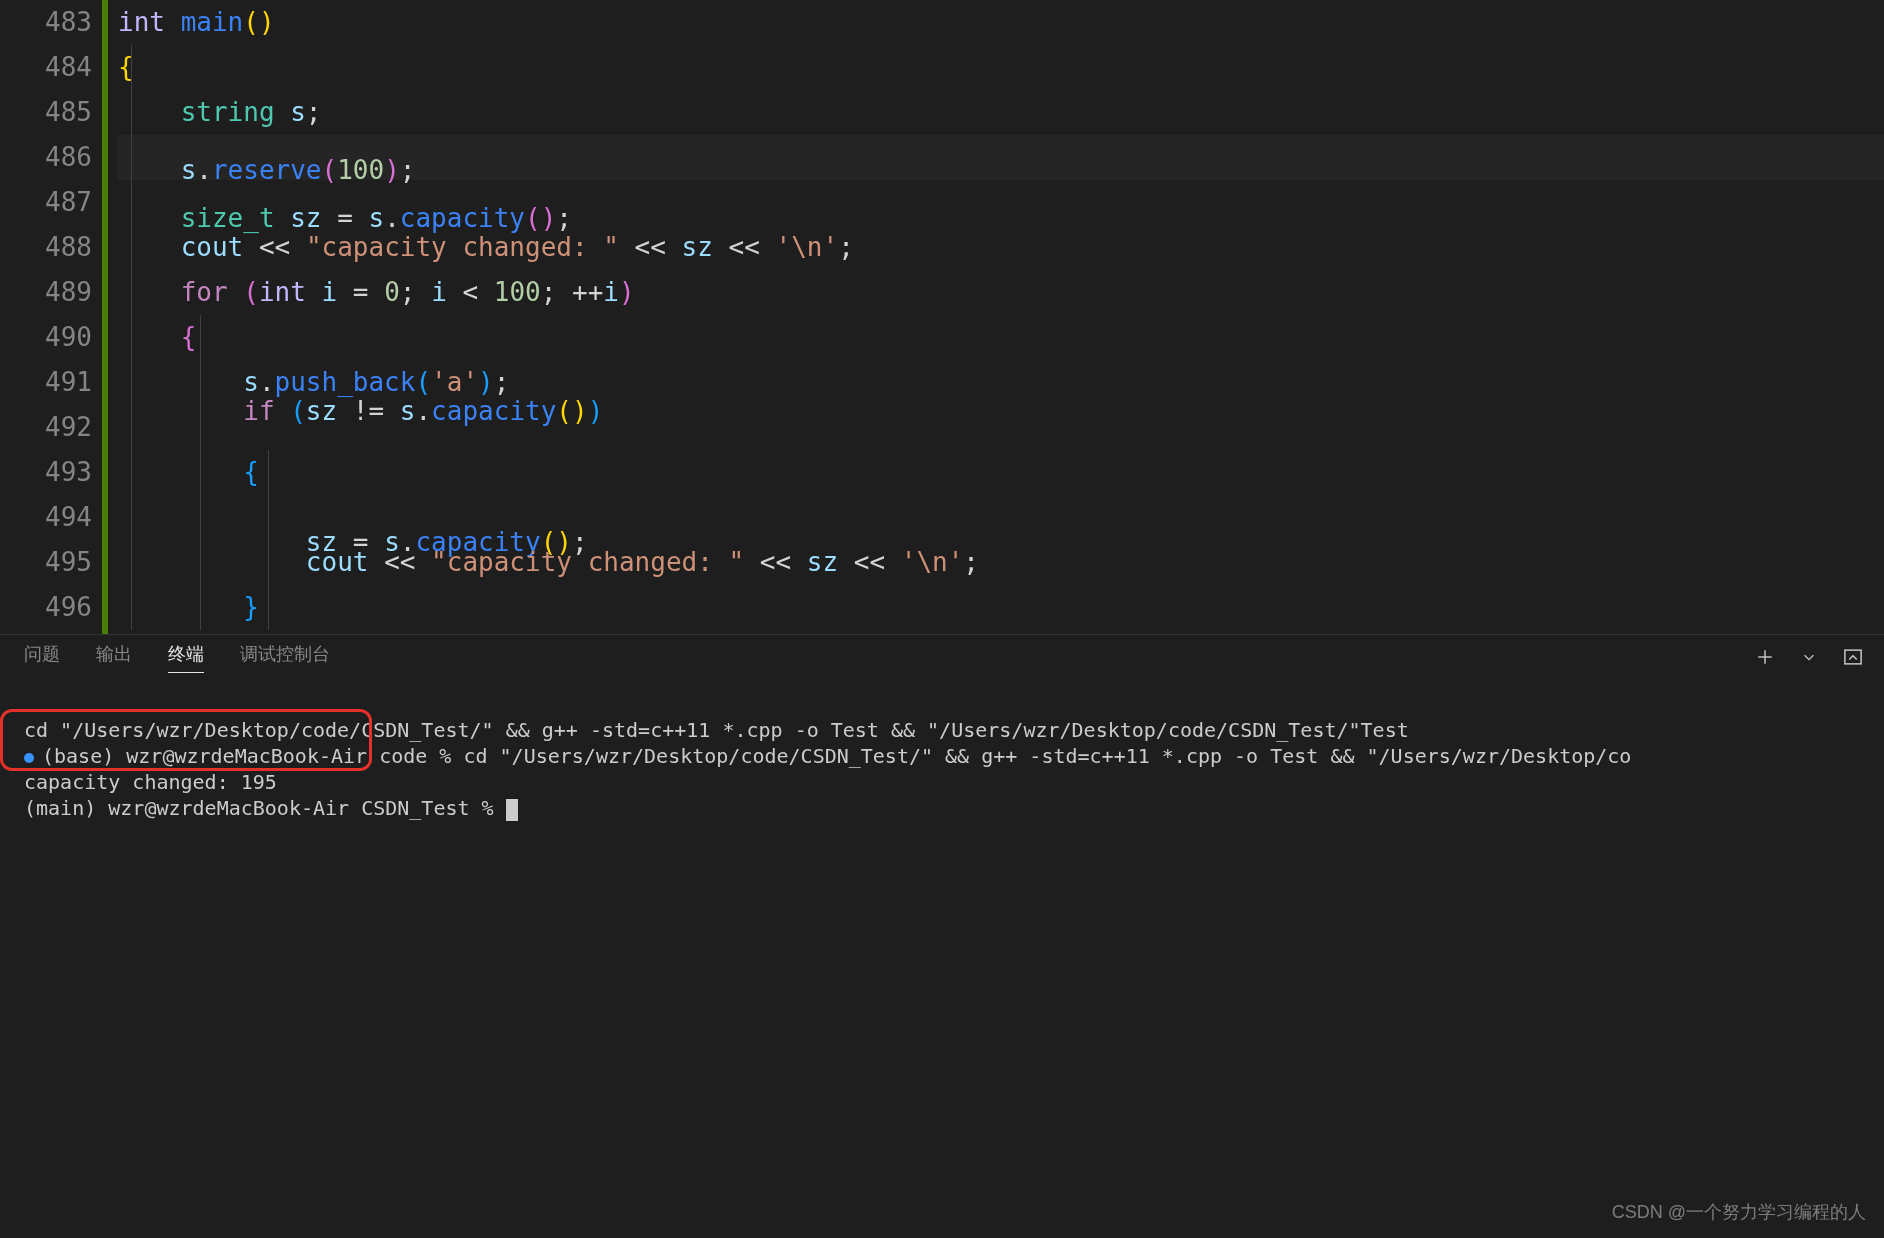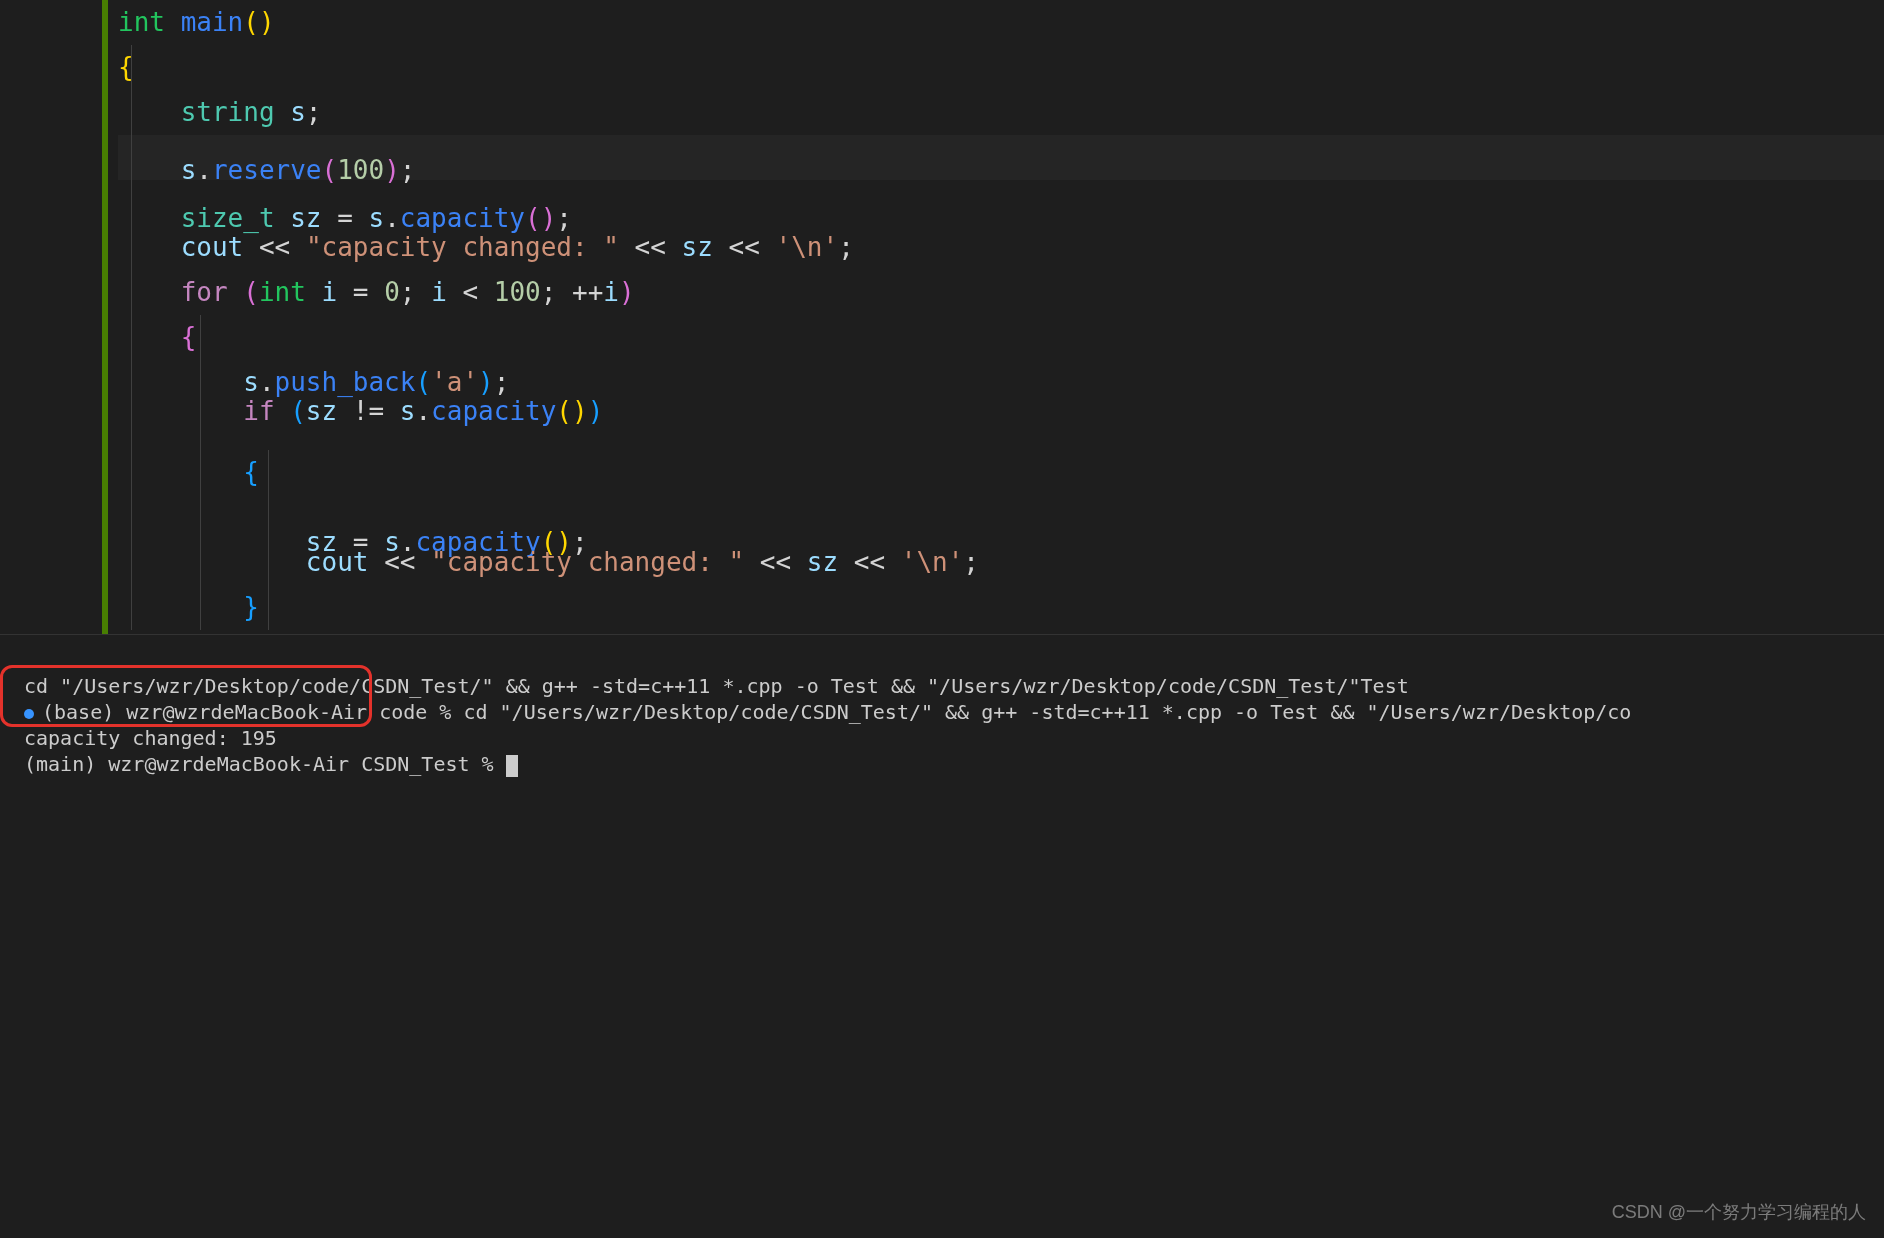--- a/index.html
+++ b/index.html
@@ -7,21 +7,21 @@
   .editor { position:relative; height:634px; background:#1e1e1e; overflow:hidden; }
   .gutter { position:absolute; left:0; top:0; width:102px; height:100%; background:#1e1e1e; }
   .mod-bar { position:absolute; left:102px; top:0; width:6px; height:100%; background:#487e02; }
   .lineno { position:absolute; right:10px; width:100%; text-align:right; color:#858585; font-size:26px; line-height:45px; }
   .code { position:absolute; left:118px; top:0; right:0; font-size:26px; line-height:45px; }
   .row { position:absolute; left:0; white-space:pre; }
   .hl { position:absolute; left:0; right:0; height:45px; background:rgba(255,255,255,0.03); }
   .ind1 { position:absolute; left:13px; top:0; width:1px; height:100%; background:#404040; }
   .ind2 { position:absolute; left:82px; top:0; width:1px; height:100%; background:#404040; }
   .ind3 { position:absolute; left:150px; top:0; width:1px; height:100%; background:#404040; }
-  .kw { color:#22c55e; }
+  .kw { color:#c4b5fd; }
   .fn { color:#3b82f6; }
   .ctrl{ color:#c586c0; }
   .ty { color:#4ec9b0;margin-top:20px; }
   .var{ color:#9cdcfe; }
   .num{ color:#b5cea8; }
   .str{ color:#ce9178; }
   .op,.pn { color:#d4d4d4; }
   .br1{ color:#ffd700; }
   .br2{ color:#da70d6; }
   .br3{ color:#179fff; }
@@ -35,20 +35,36 @@
   .term { padding:12px 24px 0 24px; font-size:20px; line-height:26px; white-space:pre; color:#cccccc; position:relative; }
   .bullet { display:inline-block; width:10px; height:10px; border-radius:50%; background:#3794ff; margin-right:8px; vertical-align:middle; }
   .redbox { position:absolute; border:3px solid #e4322b; border-radius:12px; pointer-events:none; }
   .cursor-block { display:inline-block; width:12px; height:22px; background:#cccccc; vertical-align:middle; }
   .watermark { position:absolute; right:18px; bottom:14px; font-family:-apple-system,"PingFang SC",sans-serif; font-size:18px; color:rgba(200,200,200,0.55); }
 </style>
 </head>
 <body>
 
 <div class="editor">
+  <div class="gutter">
+    <div class="lineno" style="top:0">483</div>
+    <div class="lineno" style="top:45px">484</div>
+    <div class="lineno" style="top:90px">485</div>
+    <div class="lineno" style="top:135px">486</div>
+    <div class="lineno" style="top:180px">487</div>
+    <div class="lineno" style="top:225px">488</div>
+    <div class="lineno" style="top:270px">489</div>
+    <div class="lineno" style="top:315px">490</div>
+    <div class="lineno" style="top:360px">491</div>
+    <div class="lineno" style="top:405px">492</div>
+    <div class="lineno" style="top:450px">493</div>
+    <div class="lineno" style="top:495px">494</div>
+    <div class="lineno" style="top:540px">495</div>
+    <div class="lineno" style="top:585px">496</div>
+  </div>
   <div class="mod-bar"></div>
 
   <div class="code">
     <div class="hl" style="top:135px"></div>
     <div class="ind1" style="top:45px;height:585px"></div>
     <div class="ind2" style="top:315px;height:315px"></div>
     <div class="ind3" style="top:450px;height:180px"></div>
 
     <div class="row" style="top:0"><span class="kw">int</span> <span class="fn">main</span><span class="br1">(</span><span class="br1">)</span></div>
     <div class="row" style="top:45px"><span class="br1">{</span></div>
@@ -63,20 +79,45 @@
     <div class="row" style="top:450px">        <span class="br3">{</span></div>
     <div class="row" style="top:520px">            <span class="var">sz</span> <span class="op">=</span> <span class="var">s</span><span class="pn">.</span><span class="fn">capacity</span><span class="br1">(</span><span class="br1">)</span><span class="pn">;</span></div>
     <div class="row" style="top:540px">            <span class="var">cout</span> <span class="op">&lt;&lt;</span> <span class="str">"capacity changed: "</span> <span class="op">&lt;&lt;</span> <span class="var">sz</span> <span class="op">&lt;&lt;</span> <span class="str">'\n'</span><span class="pn">;</span></div>
     <div class="row" style="top:585px">        <span class="br3">}</span></div>
   </div>
 </div>
 
 <div class="divider"></div>
 
 <div class="panel">
+  <div class="tabs">
+    <div class="tab">问题</div>
+    <div class="tab">输出</div>
+    <div class="tab active">终端</div>
+    <div class="tab">调试控制台</div>
+    <div class="tabs-right">
+      <div class="icon-btn">
+          <svg width="18" height="18" viewBox="0 0 16 16" fill="none" stroke="#c5c5c5" stroke-width="1.3">
+            <line x1="8" y1="2" x2="8" y2="14"></line>
+            <line x1="2" y1="8" x2="14" y2="8"></line>
+          </svg>
+        </div>
+      <div class="icon-btn">
+          <svg width="14" height="14" viewBox="0 0 16 16" fill="none" stroke="#c5c5c5" stroke-width="1.5">
+            <polyline points="3,6 8,11 13,6"></polyline>
+          </svg>
+        </div>
+      <div class="icon-btn">
+          <svg width="20" height="20" viewBox="0 0 16 16" fill="none" stroke="#c5c5c5" stroke-width="1.2">
+            <rect x="1.5" y="2.5" width="13" height="11"></rect>
+            <polyline points="5,10 8,7 11,10"></polyline>
+          </svg>
+        </div>
+    </div>
+  </div>
   <div class="term">
 <span>cd "/Users/wzr/Desktop/code/CSDN_Test/" &amp;&amp; g++ -std=c++11 *.cpp -o Test &amp;&amp; "/Users/wzr/Desktop/code/CSDN_Test/"Test</span>
 <span class="bullet"></span><span>(base) wzr@wzrdeMacBook-Air code % cd "/Users/wzr/Desktop/code/CSDN_Test/" &amp;&amp; g++ -std=c++11 *.cpp -o Test &amp;&amp; "/Users/wzr/Desktop/co</span>
 <span>capacity changed: 195</span>
 <span>(main) wzr@wzrdeMacBook-Air CSDN_Test % </span><span class="cursor-block"></span>
     <div class="redbox" style="left:0px; top:30px; width:372px; height:62px"></div>
   </div>
 </div>
 
 <div class="watermark">CSDN @一个努力学习编程的人</div>

